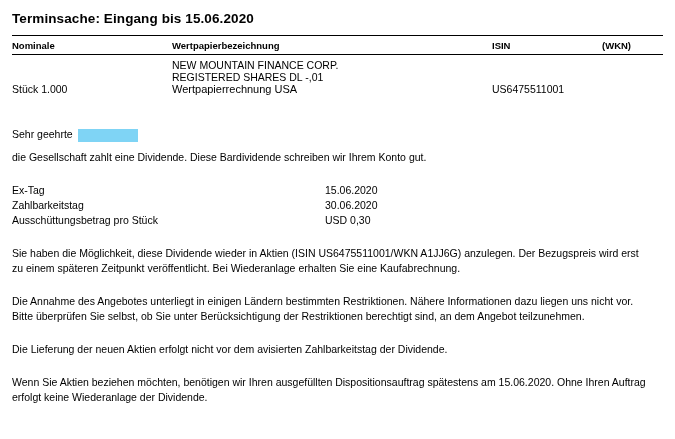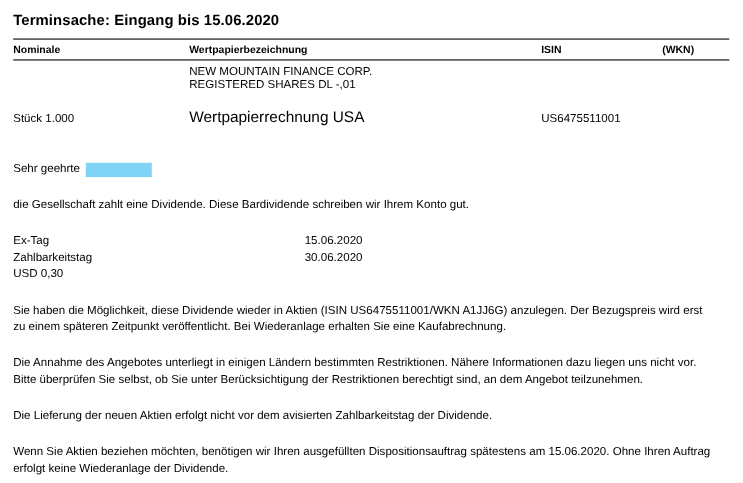--- a/index.html
+++ b/index.html
@@ -55,49 +55,50 @@
     padding: 4px 0 2px 0;
     align-items: flex-end;
   }
   .col-nominale { width: 160px; flex: 0 0 160px; }
   .col-bez { width: 320px; flex: 0 0 320px; }
   .col-isin { width: 110px; flex: 0 0 110px; }
   .col-wkn { width: 61px; flex: 0 0 61px; }
   .sec-row .col-bez .line2 { display: block; }
   .sec-row .col-bez .sub {
     display: block;
-    font-size: 14px;
-    margin-top: 15px;
+    font-size: 11px;
+    margin-top: 0;
   }
   .body {
     margin: 0 12px;
     font-size: 10.5px;
     line-height: 15px;
   }
   .salutation {
     margin-top: 30px;
     display: flex;
     align-items: flex-end;
   }
   .redact {
     display: inline-block;
     width: 60px;
     height: 13px;
     background: #7fd4f5;
     margin-left: 5px;
   }
   .para {
-    margin-top: 18px;
+    margin-top: 8px;
   }
   .dates {
     margin-top: 18px;
   }
   .date-row {
     display: flex;
     line-height: 15px;
+    gap: 48px;
   }
   .date-label {
     width: 265px;
     flex: 0 0 265px;
   }
   .date-val {
     flex: 0 0 auto;
   }
   .para-wide {
     margin-top: 18px;
@@ -146,20 +147,21 @@
     <div class="dates">
       <div class="date-row">
         <div class="date-label">Ex-Tag</div>
         <div class="date-val">15.06.2020</div>
       </div>
       <div class="date-row">
         <div class="date-label">Zahlbarkeitstag</div>
         <div class="date-val">30.06.2020</div>
       </div>
       <div class="date-row">
+        <div class="date-label">Ausschüttungsbetrag pro Stück</div>
         <div class="date-val">USD 0,30</div>
       </div>
     </div>
 
     <div class="para-wide">Sie haben die Möglichkeit, diese Dividende wieder in Aktien (ISIN US6475511001/WKN A1JJ6G) anzulegen. Der Bezugspreis wird erst zu einem späteren Zeitpunkt veröffentlicht. Bei Wiederanlage erhalten Sie eine Kaufabrechnung.</div>
     <div class="para-wide">Die Annahme des Angebotes unterliegt in einigen Ländern bestimmten Restriktionen. Nähere Informationen dazu liegen uns nicht vor. Bitte überprüfen Sie selbst, ob Sie unter Berücksichtigung der Restriktionen berechtigt sind, an dem Angebot teilzunehmen.</div>
     <div class="para-wide">Die Lieferung der neuen Aktien erfolgt nicht vor dem avisierten Zahlbarkeitstag der Dividende.</div>
     <div class="para-wide">Wenn Sie Aktien beziehen möchten, benötigen wir Ihren ausgefüllten Dispositionsauftrag spätestens am 15.06.2020. Ohne Ihren Auftrag erfolgt keine Wiederanlage der Dividende.</div>
 
   </div>

